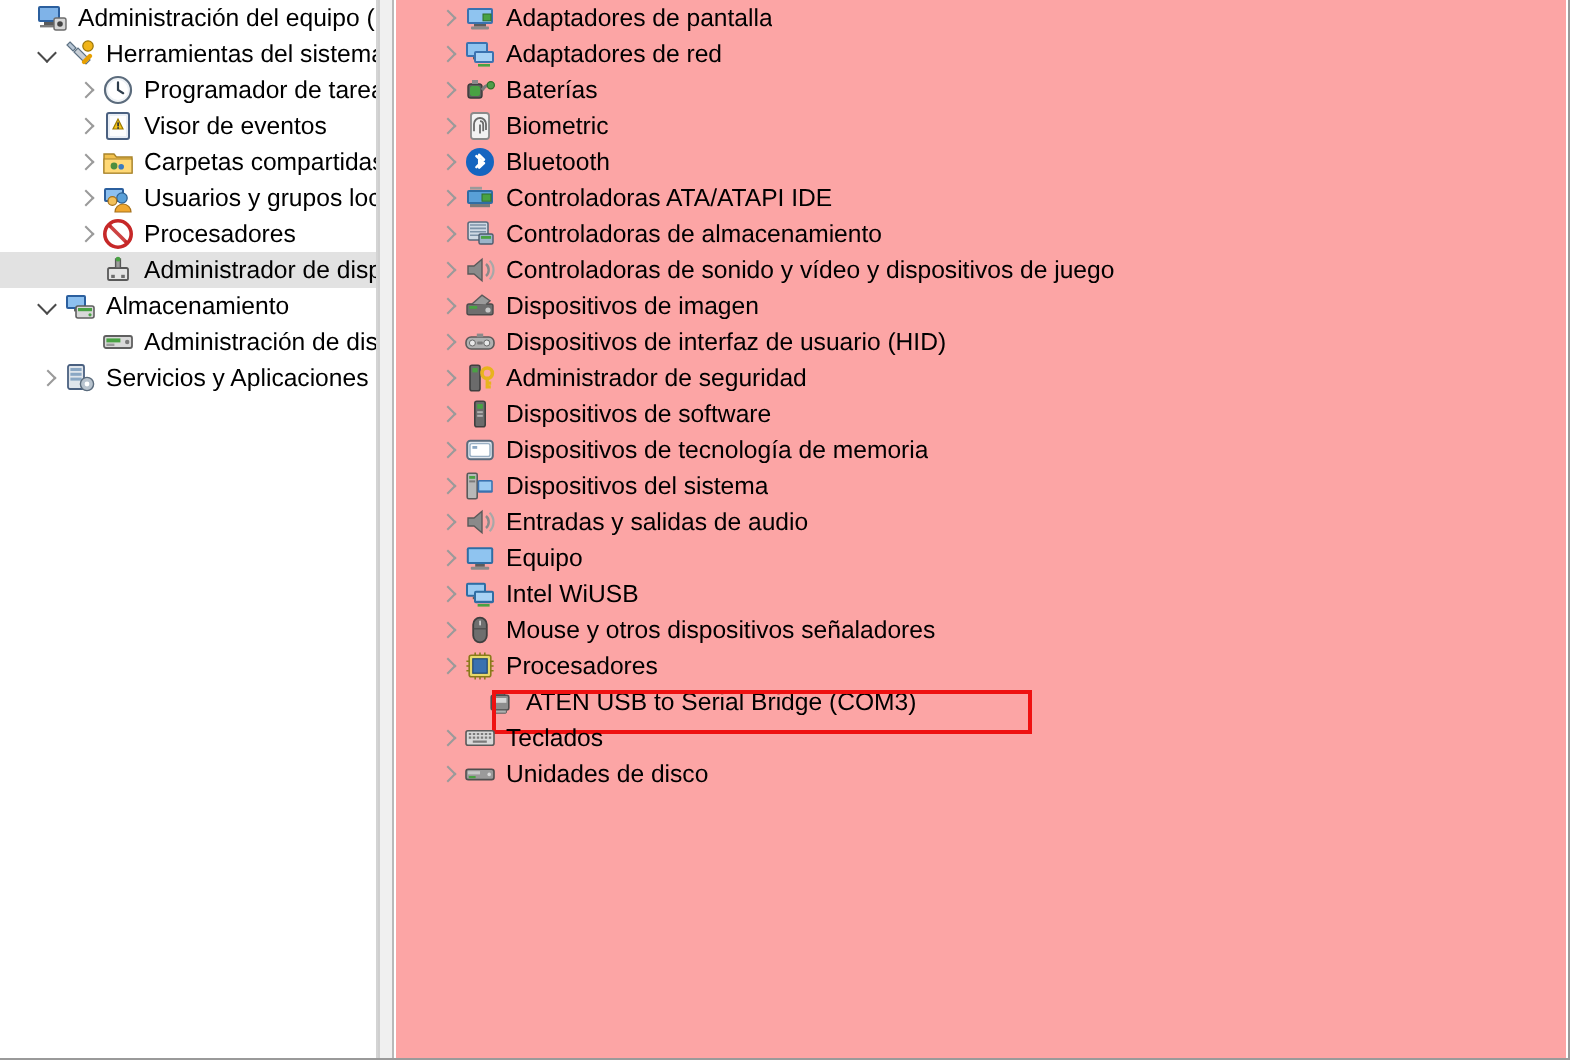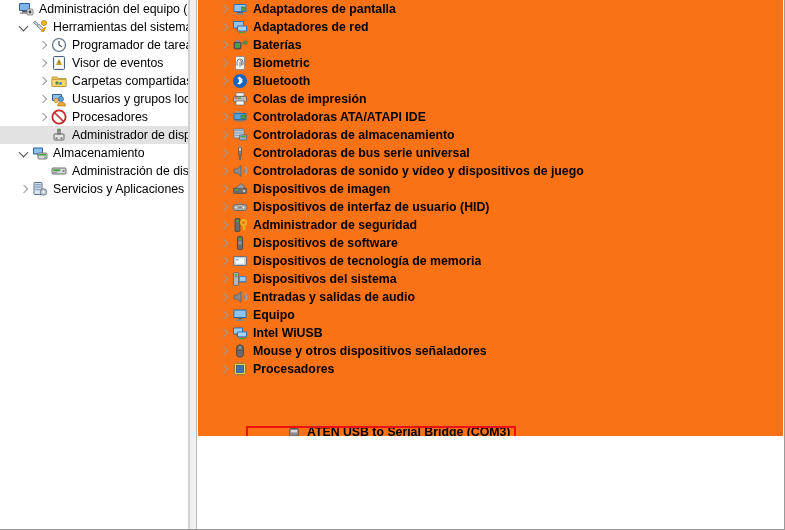--- a/index.html
+++ b/index.html
@@ -41,24 +41,23 @@
     background: #f0f0f0;
     border-left: 1px solid #cfcfcf;
     border-right: 1px solid #b9b9b9;
   }
 
   
   #right-pane {
     position: absolute;
     left: 198px; top: 0;
     right: 1px;
-    height: 436px;
-    background: #f97316;
+    height: 530px;
+    background: #fca5a5;
     overflow: hidden;
-    font-weight: bold;
   }
 
   
   .row {
     position: relative;
     height: 18px;
     line-height: 18px;
     white-space: nowrap;
     display: flex;
     align-items: center;
@@ -115,21 +114,21 @@
   .lvl0 { padding-left: 2px; }
   .lvl1 { padding-left: 16px; }
   .lvl2 { padding-left: 35px; }
 
   .selected {
     background: #e2e2e2;
   }
 
   
   .rlvl0 { padding-left: 18px; }
-  .rlvl1 { padding-left: 72px; margin-top: 45px; }
+  .rlvl1 { padding-left: 28px; }
 
   
   #red-box {
     position: absolute;
     left: 48px;
     top: 3px;
     width: 270px;
     height: 22px;
     border: 2px solid #ef1111;
     pointer-events: none;
@@ -349,66 +348,40 @@
               <circle cx="8" cy="8" r="7" fill="#1565c0"></circle>
               <path d="M6.2 5 L10 8.6 L7.6 10.8 V4.4 L10 6.8 L6.2 10.6" stroke="#ffffff" stroke-width="1.25" fill="none" stroke-linejoin="round" stroke-linecap="round"></path>
             </svg>
           </span>
           <span class="label">Bluetooth</span>
         </div>
         <div class="row rlvl0">
           <span class="chev closed"></span>
           <span class="ico">
             <svg width="16" height="16" viewBox="0 0 16 16">
-              <rect x="4" y="1.8" width="8" height="3.6" fill="#f0f0f0" stroke="#6a6a6a" stroke-width=".7"></rect>
-              <rect x="1.5" y="5.4" width="13" height="5.4" rx="1" fill="#b9b9b9" stroke="#5a5a5a" stroke-width=".8"></rect>
-              <rect x="2.6" y="6.4" width="3" height="1.4" fill="#e85a3a"></rect>
-              <rect x="6" y="6.4" width="3" height="1.4" fill="#49a243"></rect>
-              <rect x="4" y="10" width="8" height="4" fill="#fafafa" stroke="#6a6a6a" stroke-width=".7"></rect>
-            </svg>
-          </span>
-          <span class="label">Colas de impresión</span>
-        </div>
-        <div class="row rlvl0">
-          <span class="chev closed"></span>
-          <span class="ico">
-            <svg width="16" height="16" viewBox="0 0 16 16">
               <rect x="1.5" y="4" width="13" height="7" rx="1" fill="#2e6da4"></rect>
               <rect x="2.5" y="5" width="11" height="5" fill="#59a0d8"></rect>
               <rect x="3" y="11" width="10" height="1.6" fill="#7a7a7a"></rect>
               <rect x="9" y="6" width="4.5" height="3.6" fill="#49a243" stroke="#2f6f2b" stroke-width=".5"></rect>
               <rect x="3" y="2.4" width="6" height="1.4" fill="#9a9a9a"></rect>
             </svg>
           </span>
           <span class="label">Controladoras ATA/ATAPI IDE</span>
         </div>
         <div class="row rlvl0">
           <span class="chev closed"></span>
           <span class="ico">
             <svg width="16" height="16" viewBox="0 0 16 16">
               <rect x="2" y="2" width="10" height="9" rx="1" fill="#cfd9e4" stroke="#5a6b7c" stroke-width=".8"></rect>
               <path d="M3 3.5 h8 M3 5.2 h8 M3 6.9 h8 M3 8.6 h8" stroke="#7d93a8" stroke-width=".8"></path>
               <rect x="7.5" y="8" width="7" height="5" rx=".8" fill="#9bb3c8" stroke="#4a5b6c" stroke-width=".7"></rect>
               <rect x="8.5" y="9" width="5" height="1.4" fill="#49a243"></rect>
             </svg>
           </span>
           <span class="label">Controladoras de almacenamiento</span>
-        </div>
-        <div class="row rlvl0">
-          <span class="chev closed"></span>
-          <span class="ico">
-            <svg width="16" height="16" viewBox="0 0 16 16">
-              <rect x="6.6" y="2.2" width="2.8" height="8.6" rx=".4" fill="#7d7d7d" stroke="#4a4a4a" stroke-width=".6"></rect>
-              <rect x="7.2" y="3" width="1.6" height="3" fill="#d8d8d8"></rect>
-              <path d="M8 10.8 v2.6" stroke="#5a5a5a" stroke-width="1.6"></path>
-              <circle cx="8" cy="14" r="1.4" fill="#6a6a6a"></circle>
-              <rect x="5.6" y="1.4" width="4.8" height="1.2" rx=".4" fill="#9a9a9a"></rect>
-            </svg>
-          </span>
-          <span class="label">Controladoras de bus serie universal</span>
         </div>
         <div class="row rlvl0">
           <span class="chev closed"></span>
           <span class="ico">
             <svg width="16" height="16" viewBox="0 0 16 16">
               <path d="M2 6 h3 L9 2.6 v10.8 L5 10 H2 Z" fill="#8a8a8a" stroke="#5a5a5a" stroke-width=".7"></path>
               <path d="M11 5 a4 4 0 0 1 0 6" stroke="#8a8a8a" stroke-width="1.2" fill="none"></path>
               <path d="M12.8 3.4 a6.4 6.4 0 0 1 0 9.2" stroke="#a8a8a8" stroke-width="1.1" fill="none"></path>
             </svg>
           </span>

